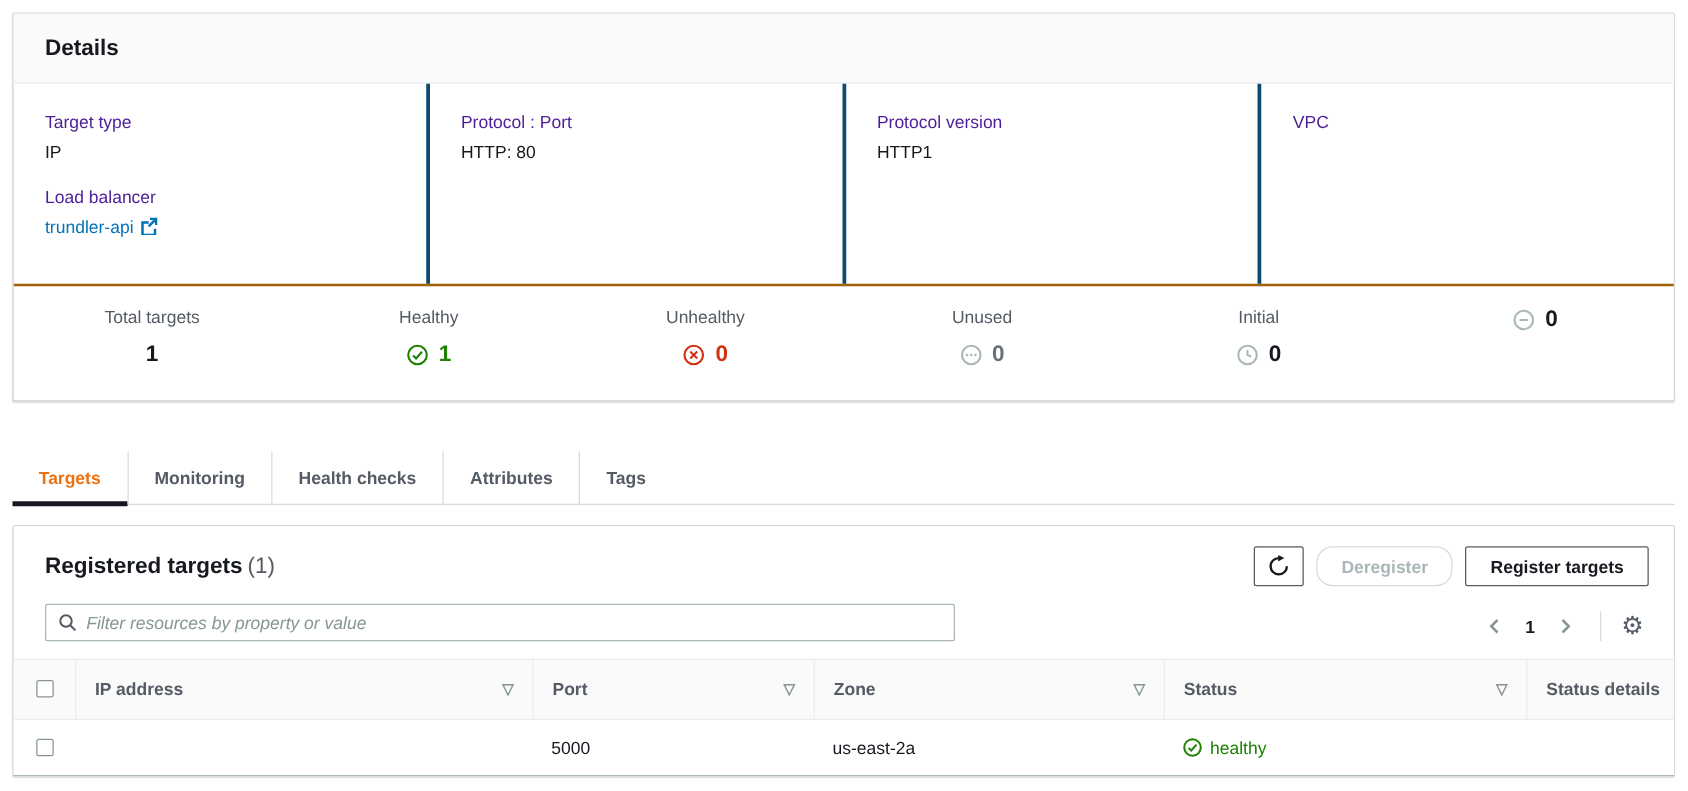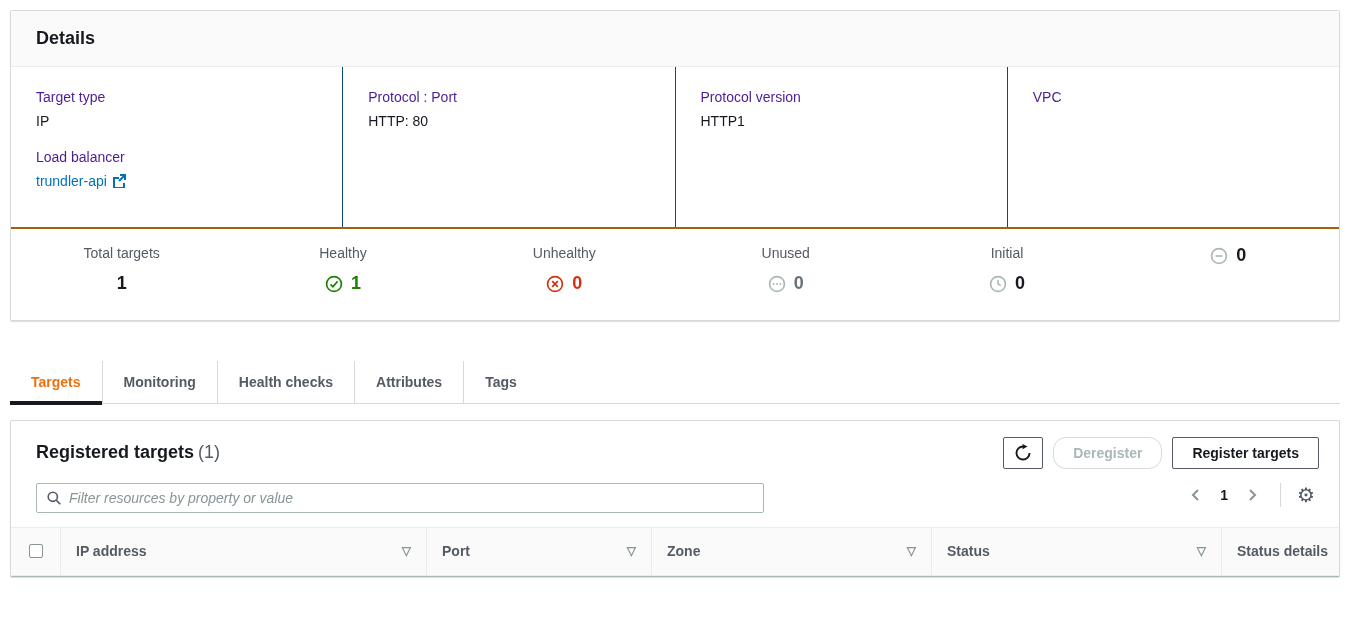--- a/index.html
+++ b/index.html
@@ -7,21 +7,21 @@
     font-family:"Liberation Sans", sans-serif; color:#16191f; font-size:14px; }
 
   .card { background:#fff; border:1px solid #d5dbdb; border-radius:2px;
     box-shadow:0 1px 1px 0 rgba(0,28,36,.15); margin:10px 10px 0; }
 
   
   .card-header { background:#fafafa; border-bottom:1px solid #eaeded; padding:17px 25px; }
   .card-title { font-size:18px; font-weight:700; }
   .details-grid { display:flex; }
   .details-col { flex:1; padding:22px 25px 18px; min-height:145px; }
-  .details-col + .details-col { border-left:1px solid #0c4a6e; }
+  .details-col + .details-col { border-left:3px solid #0c4a6e; }
   .field { margin-bottom:20px; }
   .field-label { color:#4c1d95; margin-bottom:8px; }
   .field-value { color:#16191f; }
   .lb-link { color:#0073bb; text-decoration:none; display:inline-flex; align-items:center; gap:5px; cursor:pointer; }
 
   
   .summary-row { display:flex; border-top:2px solid #a16207; padding:16px 0 24px; }
   .summary-item { flex:1; text-align:center; }
   .summary-label { color:#545b64; margin-bottom:12px; }
   .summary-value { font-size:18px; font-weight:700; display:inline-flex; align-items:center; gap:8px; }
@@ -42,21 +42,21 @@
   .rt-header { display:flex; justify-content:space-between; align-items:center; padding:16px 20px 8px 25px; }
   .rt-title { font-size:18px; font-weight:700; }
   .rt-count { font-weight:400; color:#545b64; }
   .btn-group { display:flex; gap:10px; }
   .btn { background:#fff; border:1px solid #545b64; border-radius:2px; font-weight:700;
     font-size:14px; color:#16191f; padding:6px 19px; height:32px; cursor:pointer;
     font-family:"Liberation Sans", sans-serif; display:flex; align-items:center; }
   .btn-icon { padding:5px 10px; }
   .btn-disabled { border-color:#d5dbdb; color:#aab7b8; cursor:default;border-radius:13px; }
 
-  .filter-row { display:flex; justify-content:space-between; align-items:flex-start; padding:6px 20px 14px 25px; }
+  .filter-row { display:flex; justify-content:space-between; align-items:flex-end; padding:6px 20px 14px 25px; }
   .search-box { width:728px; height:30px; border:1px solid #aab7b8; border-radius:2px;
     display:flex; align-items:center; gap:7px; padding:0 9px; background:#fff; }
   .search-box input { border:none; outline:none; flex:1; font-size:14px; color:#16191f;
     font-family:"Liberation Sans", sans-serif; background:transparent; }
   .search-box input::placeholder { color:#879596; font-style:italic; }
 
   .pager { display:flex; align-items:center; }
   .pg-btn { background:none; border:none; padding:4px 8px; cursor:pointer; display:flex; align-items:center; }
   .pg-num { font-weight:700; padding:0 8px; }
   .pg-sep { width:1px; height:24px; background:#d5dbdb; margin:0 12px; }
@@ -279,13 +279,33 @@
     </div>
     <div class="cell th-cell col-status">
       <span>Status</span>
       <span class="sort-icon">▽</span>
     </div>
     <div class="cell th-cell col-details">
       <span>Status details</span>
     </div>
   </div>
 
+  <div class="trow">
+    <div class="cell col-cb">
+      <span class="cb"></span>
+    </div>
+    <div class="cell col-ip"></div>
+    <div class="cell col-port">5000</div>
+    <div class="cell col-zone">us-east-2a</div>
+    <div class="cell col-status">
+      <span class="status-healthy">
+        <span class="icon">
+          <svg width="16" height="16" viewBox="0 0 16 16">
+              <circle cx="8" cy="8" r="6.6" fill="none" stroke="#1d8102" stroke-width="1.6"></circle>
+              <polyline points="4.9,8.3 7,10.4 11.2,5.7" fill="none" stroke="#1d8102" stroke-width="1.6"></polyline>
+            </svg>
+        </span>
+        <span>healthy</span>
+      </span>
+    </div>
+    <div class="cell col-details"></div>
+  </div>
 </div>
 
 </body></html>

